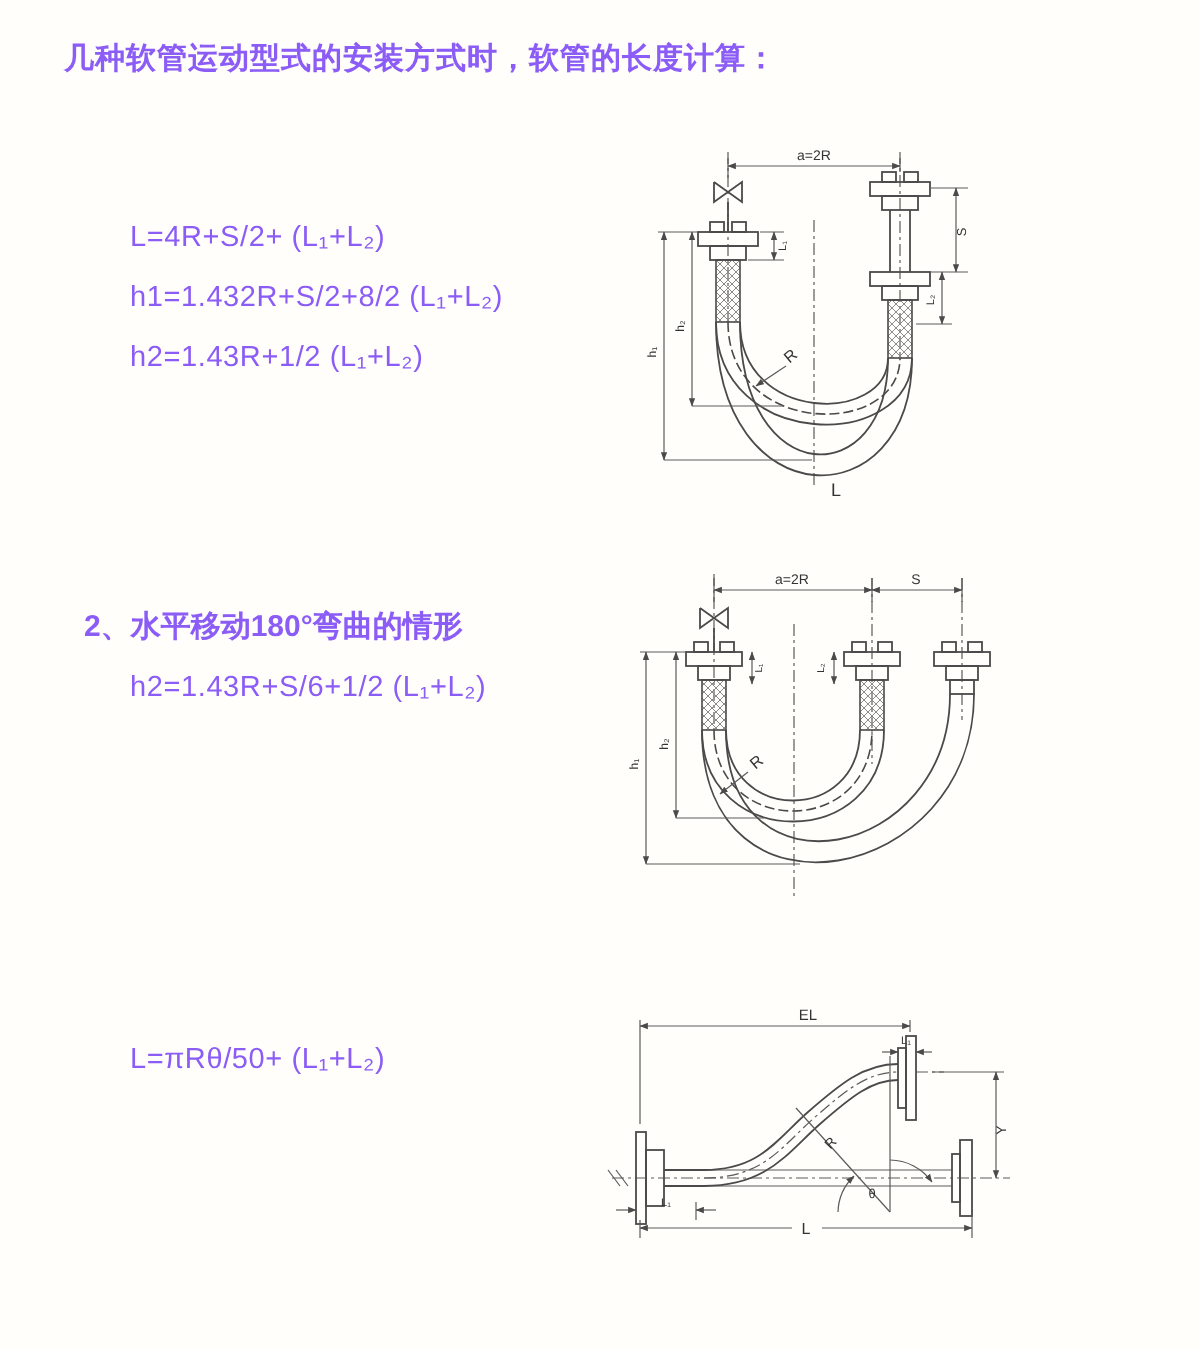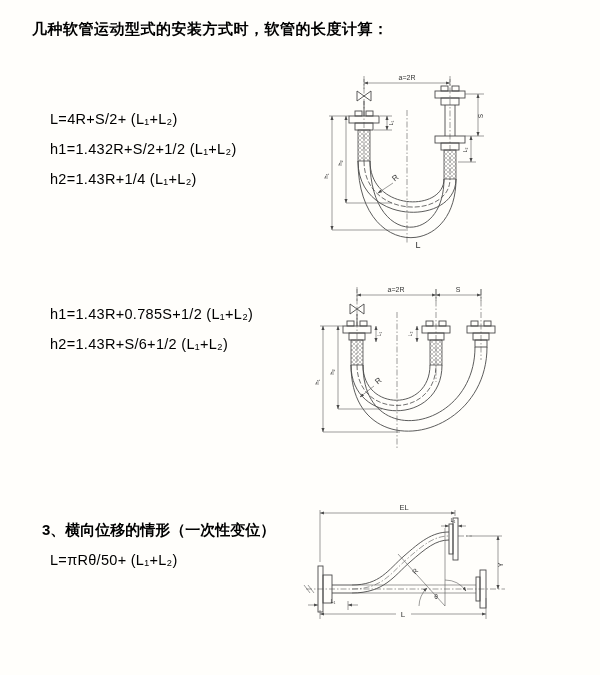--- a/index.html
+++ b/index.html
@@ -1,51 +1,50 @@
 <!DOCTYPE html>
 <html><head>
 <meta charset="utf-8">
 <style>
   html,body{margin:0;padding:0;background:#ffffff;}
   .page{position:relative;width:600px;height:675px;background:#fffefb;
-        font-family:"Liberation Sans",sans-serif;color:#000000;overflow:hidden;}
+        font-family:"Liberation Sans",sans-serif;color:#8b5cf6;overflow:hidden;}
   .title{position:absolute;left:32px;top:20px;font-size:15px;font-weight:bold;
          letter-spacing:.5px;white-space:nowrap;}
   .sec{position:absolute;left:42px;}
   .sec-heading{font-size:15px;font-weight:bold;line-height:30px;white-space:nowrap;}
-  .formula{font-size:14.5px;line-height:30px;margin-left:8px;white-space:nowrap;
+  .formula{font-size:14.5px;line-height:30px;margin-left:23px;white-space:nowrap;
            letter-spacing:.3px;}
   .diag{position:absolute;}
   svg text{font-family:"Liberation Sans",sans-serif;fill:#333;}
   svg .ln{stroke:#4a4a4a;stroke-width:.9;fill:none;}
   svg .thin{stroke:#5a5a5a;stroke-width:.6;fill:none;}
   svg .dash{stroke:#5a5a5a;stroke-width:.6;fill:none;stroke-dasharray:6 2 1.5 2;}
   svg .hdash{stroke:#4a4a4a;stroke-width:.8;fill:none;stroke-dasharray:5 2;}
   svg .hatch{stroke:#4a4a4a;stroke-width:.8;}
 </style>
 </head>
 <body>
 
 <div class="page">
 
   <div class="title">几种软管运动型式的安装方式时，软管的长度计算：</div>
 
   <section class="sec" style="top:104px">
     <div class="formula">L=4R+S/2+ (L₁+L₂)</div>
-    <div class="formula">h1=1.432R+S/2+1/2 (L₁+L₂)</div>
-    <div class="formula">h2=1.43R+1/4 (L₁+L₂)</div>
+    <div class="formula">h1=1.432R+S/2+8/2 (L₁+L₂)</div>
+    <div class="formula">h2=1.43R+1/2 (L₁+L₂)</div>
   </section>
 
   <section class="sec" style="top:299px">
-    <div class="formula">h1=1.43R+0.785S+1/2 (L₁+L₂)</div>
+    <div class="sec-heading">2、水平移动180°弯曲的情形</div>
     <div class="formula">h2=1.43R+S/6+1/2 (L₁+L₂)</div>
   </section>
 
   <section class="sec" style="top:515px">
-    <div class="sec-heading">3、横向位移的情形（一次性变位）</div>
     <div class="formula">L=πRθ/50+ (L₁+L₂)</div>
   </section>
 
   <svg class="diag" style="left:314px;top:70px" width="235" height="185" viewBox="0 0 235 185">
     <defs>
       <marker id="a1" viewBox="0 0 8 8" refX="7.5" refY="4" markerWidth="7" markerHeight="7" orient="auto-start-reverse">
         <path d="M0,1 L8,4 L0,7 z" fill="#4a4a4a"></path>
       </marker>
       <pattern id="h1p" width="4" height="4" patternUnits="userSpaceOnUse">
         <path d="M0,4 L4,0 M0,0 L4,4" stroke="#8a8a8a" stroke-width="0.5"></path>

